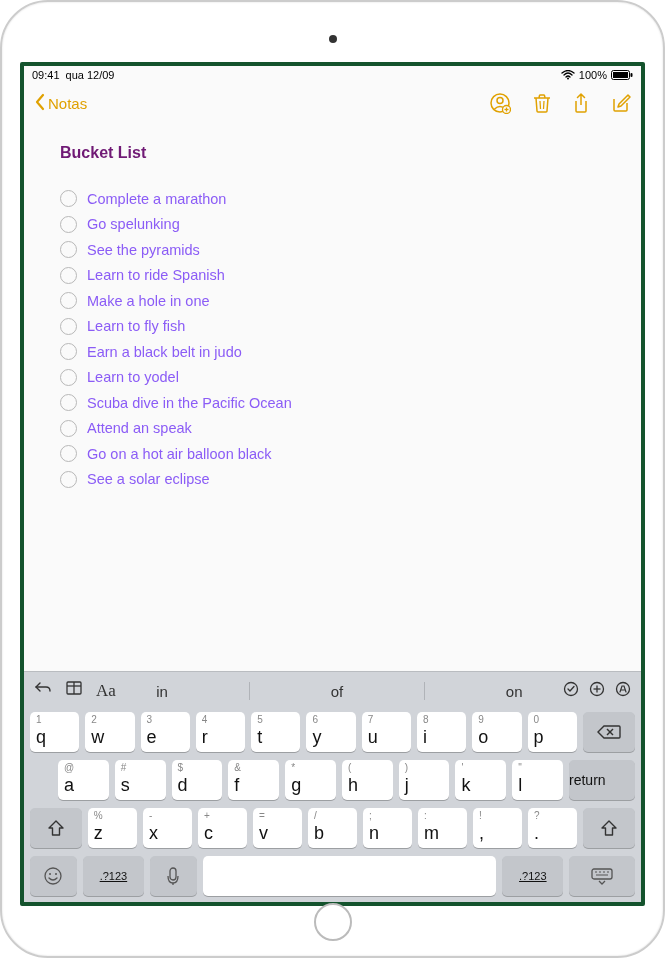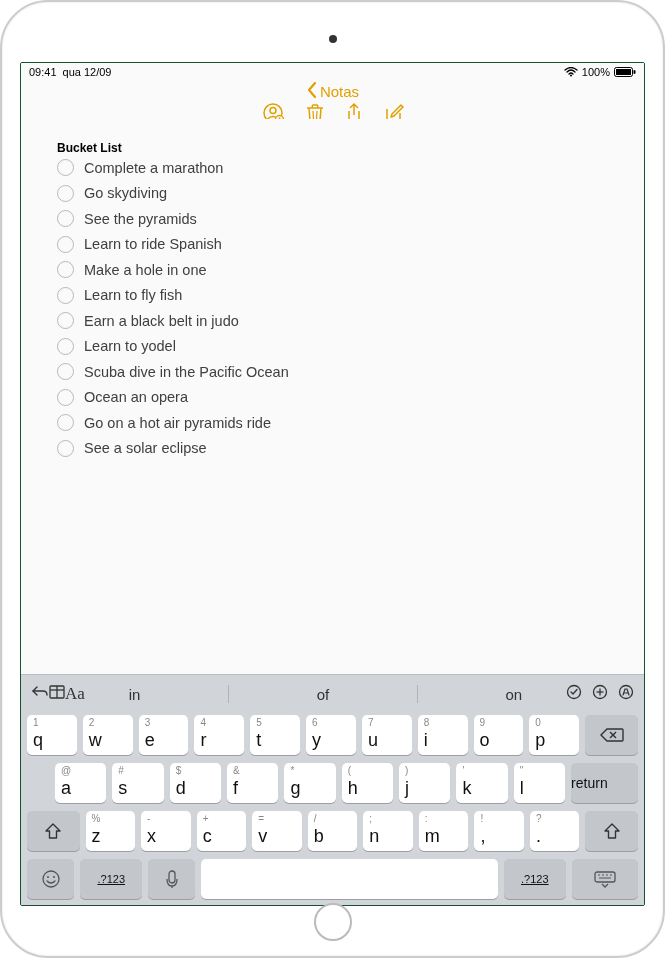--- a/index.html
+++ b/index.html
@@ -35,21 +35,21 @@
     left: 50%;
     transform: translateX(-50%);
     width: 38px; height: 38px;
     border-radius: 50%;
     border: 2px solid #bbb;
     background: #fff;
   }
   .screen {
     width: 100%;
     height: 100%;
-    border: 1px solid #14532d;
+    border: 4px solid #14532d;
     border-radius: 2px;
     background: #fafafa;
     display: flex;
     flex-direction: column;
     overflow: hidden;
   }
   
   .status-bar {
     height: 18px;
     display: flex;
@@ -64,47 +64,47 @@
   .status-right { display:flex; gap:4px; align-items:center; }
   .wifi-icon svg, .battery-icon svg { display:block; }
   
   .nav-bar {
     height: 38px;
     display: flex;
     align-items: center;
     justify-content: space-between;
     padding: 0 10px;
     background: #fafafa;
-    flex-direction: column;
   }
   .nav-left { display:flex; align-items:center; gap:2px; color:#e0a100; font-size:15px; }
   .nav-left svg { stroke:#e0a100; }
   .nav-right { display:flex; align-items:center; gap:22px; }
   .nav-icon { color:#e0a100; }
   .nav-icon svg { display:block; }
   
   .note-content {
     flex: 1;
     padding: 22px 36px 10px 36px;
     background: #fafafa;
     overflow-y: auto;
   }
   .note-title {
     font-weight: 700;
-    font-size: 12px;
-    color:#000000;
+    font-size: 16px;
+    margin-bottom: 24px;
+    color:#701a75;
   }
   .checklist { list-style:none; }
   .check-item {
     display:flex;
     align-items:center;
     gap:10px;
     height:25.5px;
     font-size:14.5px;
-    color:#404040;
+    color:#8b5cf6;
   }
   .check-circle {
     width:17px; height:17px;
     border:1.5px solid #b8b8b8;
     border-radius:50%;
     flex-shrink:0;
   }
   
   .keyboard {
     background: #d1d4d9;
@@ -112,21 +112,21 @@
     padding: 4px 4px 6px 4px;
     user-select:none;
   }
   .suggestion-bar {
     height:30px;
     display:flex;
     align-items:center;
     padding:0 6px;
     gap:0;
   }
-  .sug-icons-left { display:flex; gap:0; align-items:center; color:#333; }
+  .sug-icons-left { display:flex; gap:14px; color:#333; }
   .sug-icons-right { display:flex; gap:10px; align-items:center; color:#333; margin-left:auto; }
   .sug-words {
     flex:1;
     display:flex;
     justify-content:space-around;
     align-items:center;
     color:#333;
     font-size:15px;
   }
   .sug-sep { width:1px; height:18px; background:#b0b3b8; }
@@ -244,21 +244,21 @@
 
     <div class="note-content">
       <div class="note-title">Bucket List</div>
       <ul class="checklist" id="checklist">
           <li class="check-item">
             <span class="check-circle"></span>
             <span>Complete a marathon</span>
           </li>
           <li class="check-item">
             <span class="check-circle"></span>
-            <span>Go skydiving</span>
+            <span>Go spelunking</span>
           </li>
           <li class="check-item">
             <span class="check-circle"></span>
             <span>See the pyramids</span>
           </li>
           <li class="check-item">
             <span class="check-circle"></span>
             <span>Learn to ride Spanish</span>
           </li>
           <li class="check-item">
@@ -276,25 +276,25 @@
           <li class="check-item">
             <span class="check-circle"></span>
             <span>Learn to yodel</span>
           </li>
           <li class="check-item">
             <span class="check-circle"></span>
             <span>Scuba dive in the Pacific Ocean</span>
           </li>
           <li class="check-item">
             <span class="check-circle"></span>
-            <span>Ocean an opera</span>
-          </li>
-          <li class="check-item">
-            <span class="check-circle"></span>
-            <span>Go on a hot air pyramids ride</span>
+            <span>Attend an speak</span>
+          </li>
+          <li class="check-item">
+            <span class="check-circle"></span>
+            <span>Go on a hot air balloon black</span>
           </li>
           <li class="check-item">
             <span class="check-circle"></span>
             <span>See a solar eclipse</span>
           </li>
         </ul>
     </div>
 
     <div class="keyboard">
       <div class="suggestion-bar">

